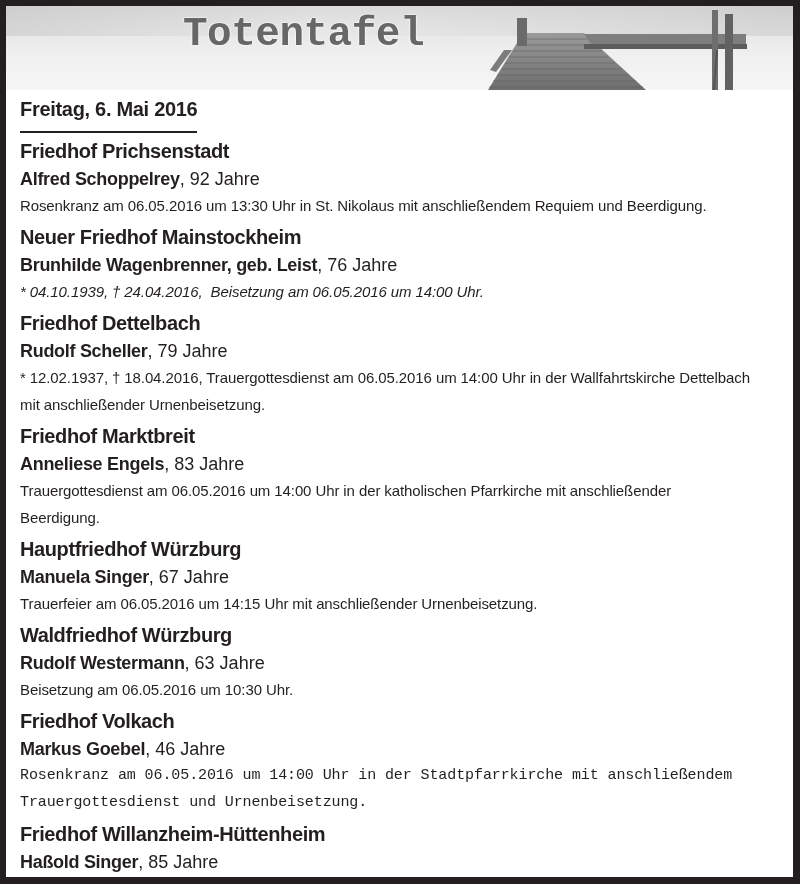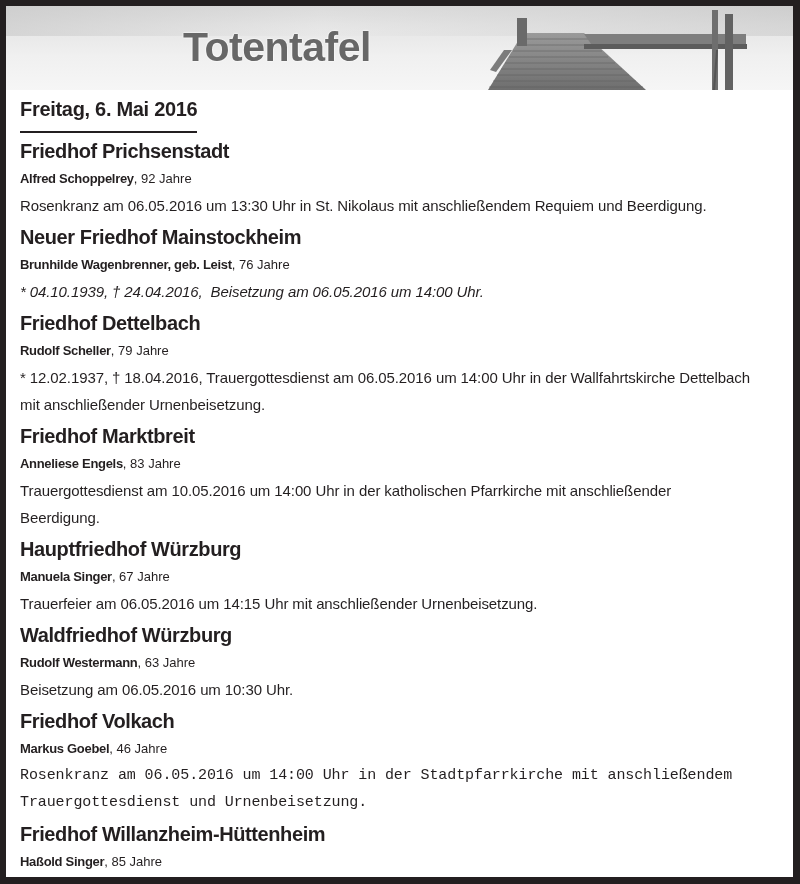--- a/index.html
+++ b/index.html
@@ -33,22 +33,22 @@
       overflow: hidden;
     }
     .header .mist {
       position: absolute;
       left: 0; top: 0; right: 0; height: 30px;
       background: linear-gradient(90deg, rgba(200,200,200,0.6), rgba(230,230,230,0.2) 40%, rgba(210,210,210,0.5) 75%, rgba(190,190,190,0.4));
     }
     .header-title {
       position: absolute;
       left: 177px;
-      top: 18px;
-      font-family: Liberation Sans, sans-serif;
+      top: 5px;
+      font-family: Liberation Mono, monospace;
       font-weight: bold;
       font-size: 41px;
       color: #676767;
       letter-spacing: -0.5px;
       text-shadow: 0 0 2px #ffffff, 0 0 2px #ffffff;
     }
     .pier {
       position: absolute;
       left: 470px;
       top: 0;
@@ -77,21 +77,21 @@
     }
     .cemetery {
       font-size: 20px;
       font-weight: bold;
       line-height: 30px;
       height: 30px;
       letter-spacing: -0.4px;
       margin-top: 3px;
     }
     .name-line {
-      font-size: 13px;
+      font-size: 18px;
       line-height: 26px;
       height: 26px;
     }
     .name-line .name {
       font-weight: bold;
       letter-spacing: -0.3px;
     }
     .desc {
       font-size: 15px;
       line-height: 27px;
@@ -157,21 +157,21 @@
 
     <div class="entry">
       <div class="cemetery">Friedhof Dettelbach</div>
       <div class="name-line"><span class="name">Rudolf Scheller</span><span>, 79 Jahre</span></div>
       <div class="desc" style="width: 730px;">* 12.02.1937, † 18.04.2016, Trauergottesdienst am 06.05.2016 um 14:00 Uhr in der Wallfahrtskirche Dettelbach mit anschließender Urnenbeisetzung.</div>
     </div>
 
     <div class="entry">
       <div class="cemetery">Friedhof Marktbreit</div>
       <div class="name-line"><span class="name">Anneliese Engels</span><span>, 83 Jahre</span></div>
-      <div class="desc" style="width: 730px;">Trauergottesdienst am 10.05.2016 um 14:00 Uhr in der katholischen Pfarrkirche mit anschließender Beerdigung.</div>
+      <div class="desc" style="width: 730px;">Trauergottesdienst am 06.05.2016 um 14:00 Uhr in der katholischen Pfarrkirche mit anschließender Beerdigung.</div>
     </div>
 
     <div class="entry">
       <div class="cemetery">Hauptfriedhof Würzburg</div>
       <div class="name-line"><span class="name">Manuela Singer</span><span>, 67 Jahre</span></div>
       <div class="desc">Trauerfeier am 06.05.2016 um 14:15 Uhr mit anschließender Urnenbeisetzung.</div>
     </div>
 
     <div class="entry">
       <div class="cemetery">Waldfriedhof Würzburg</div>

